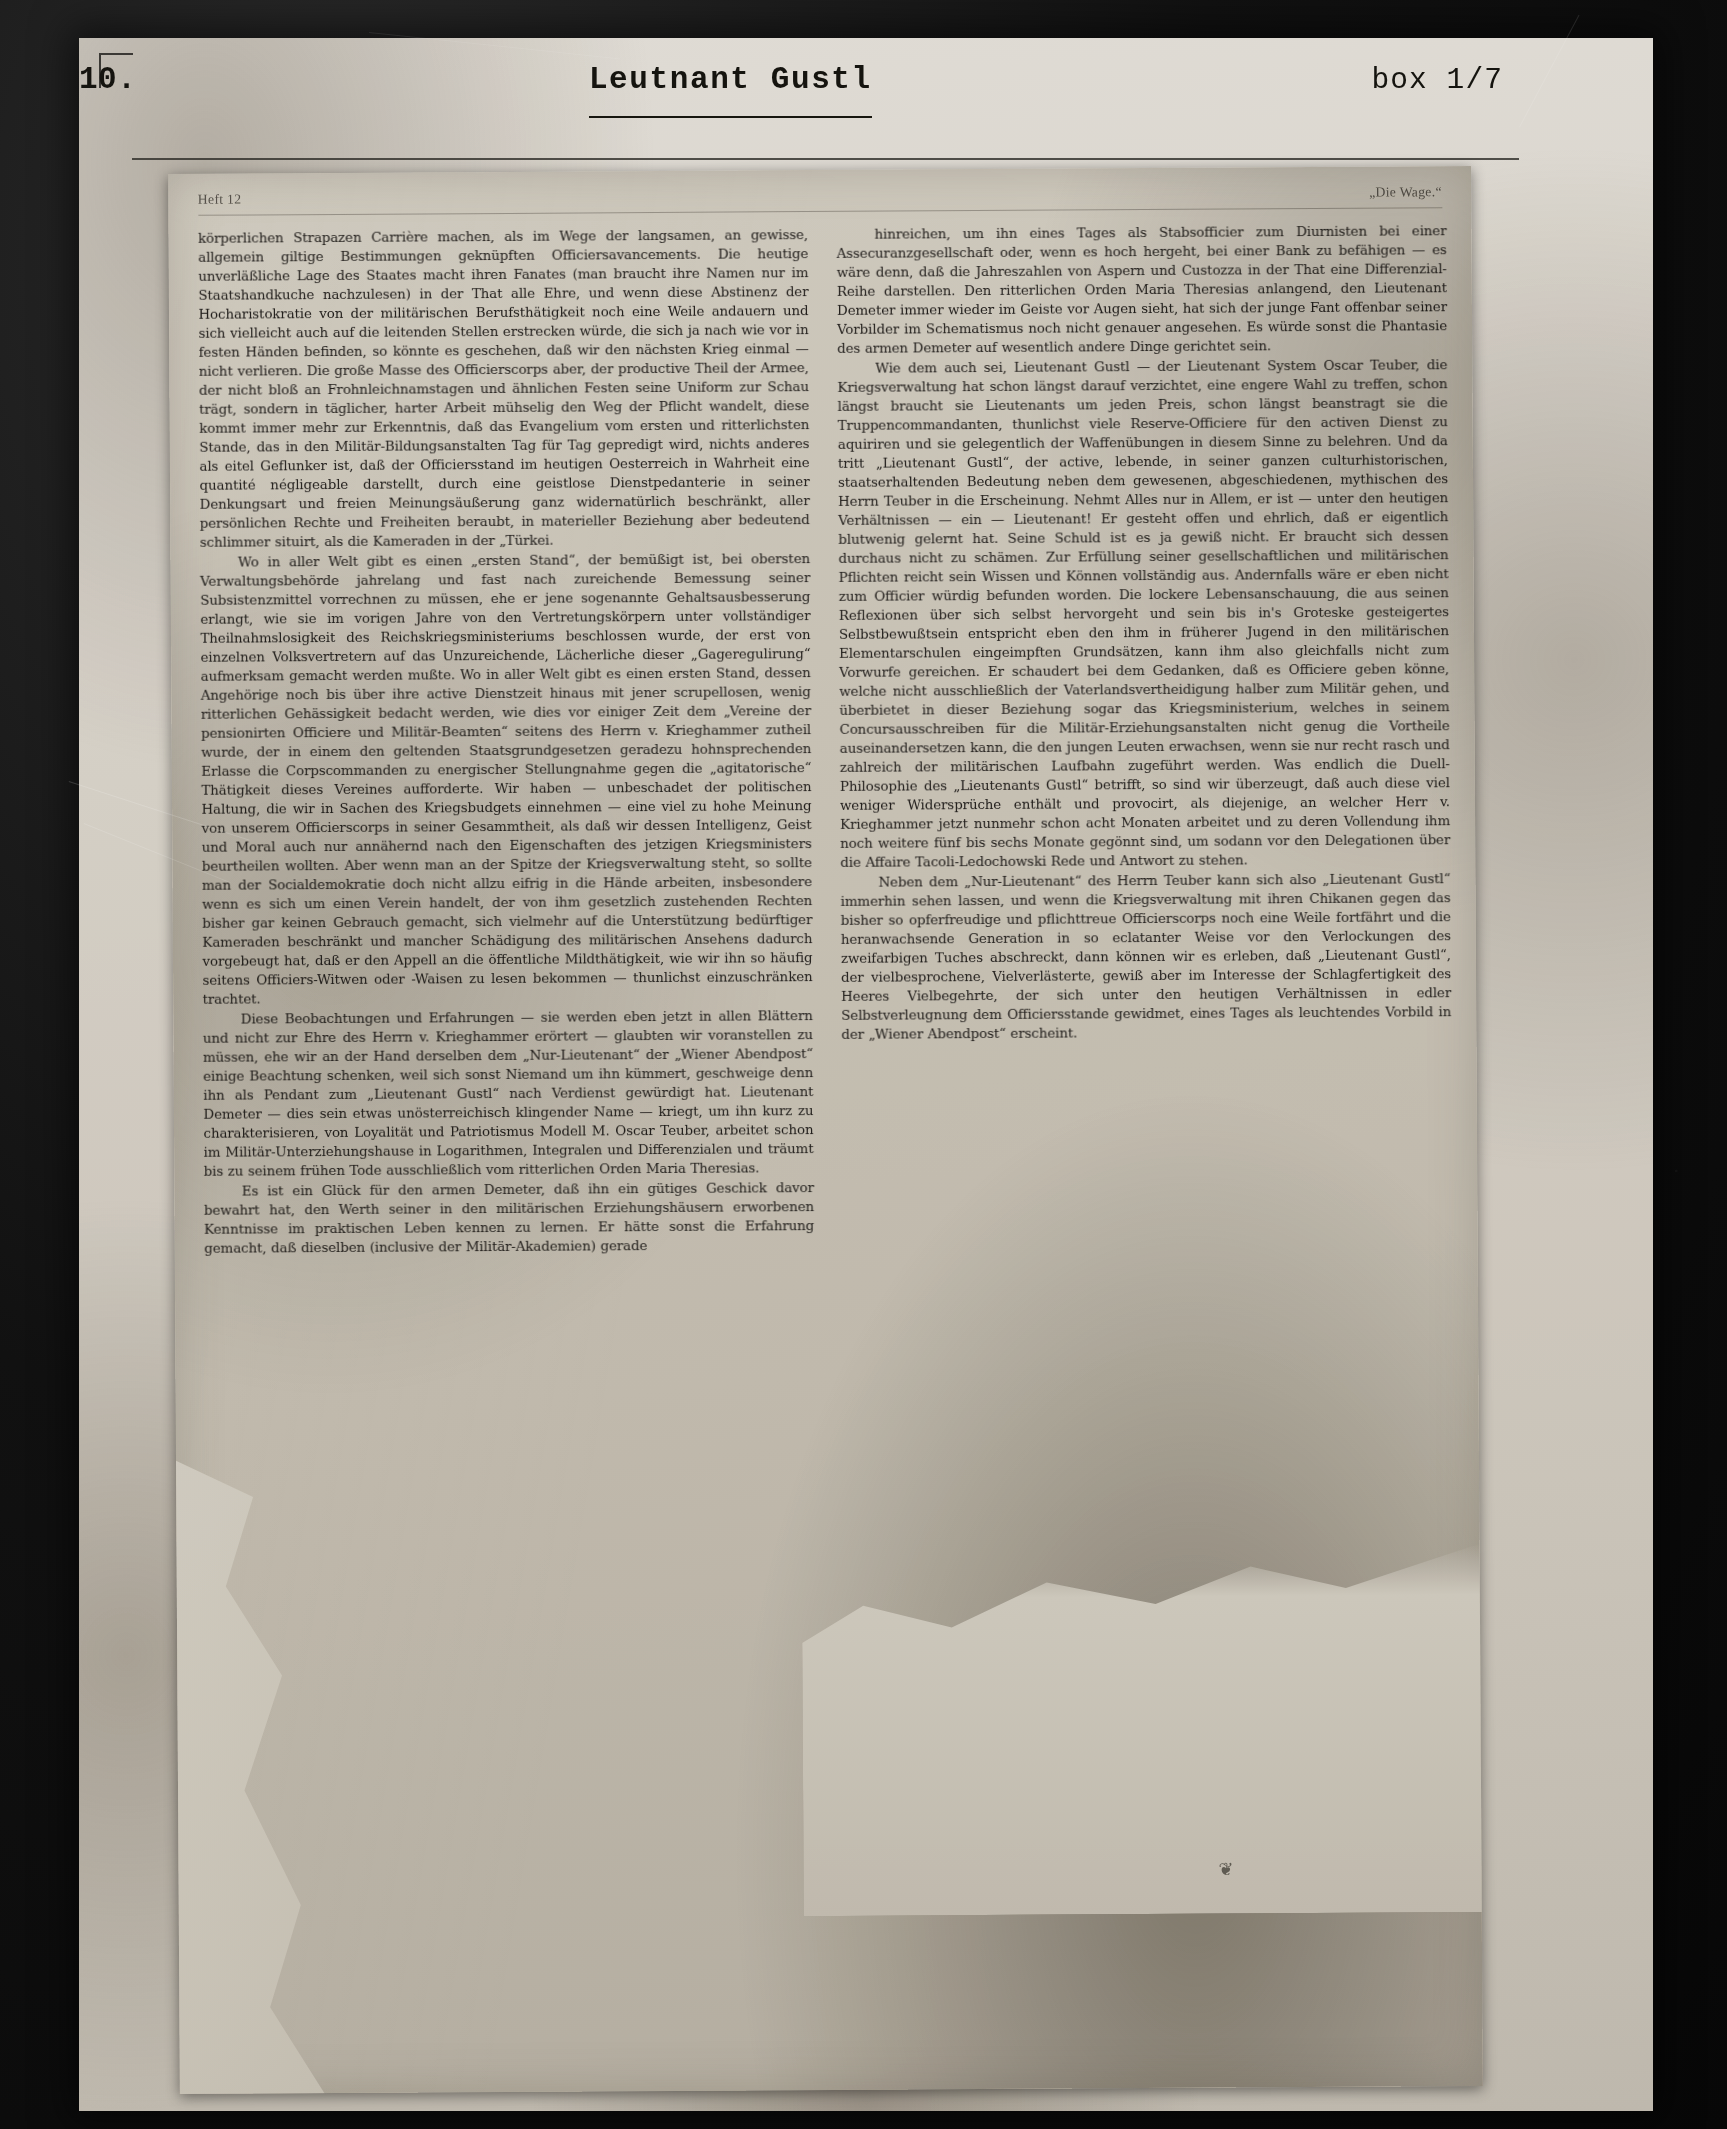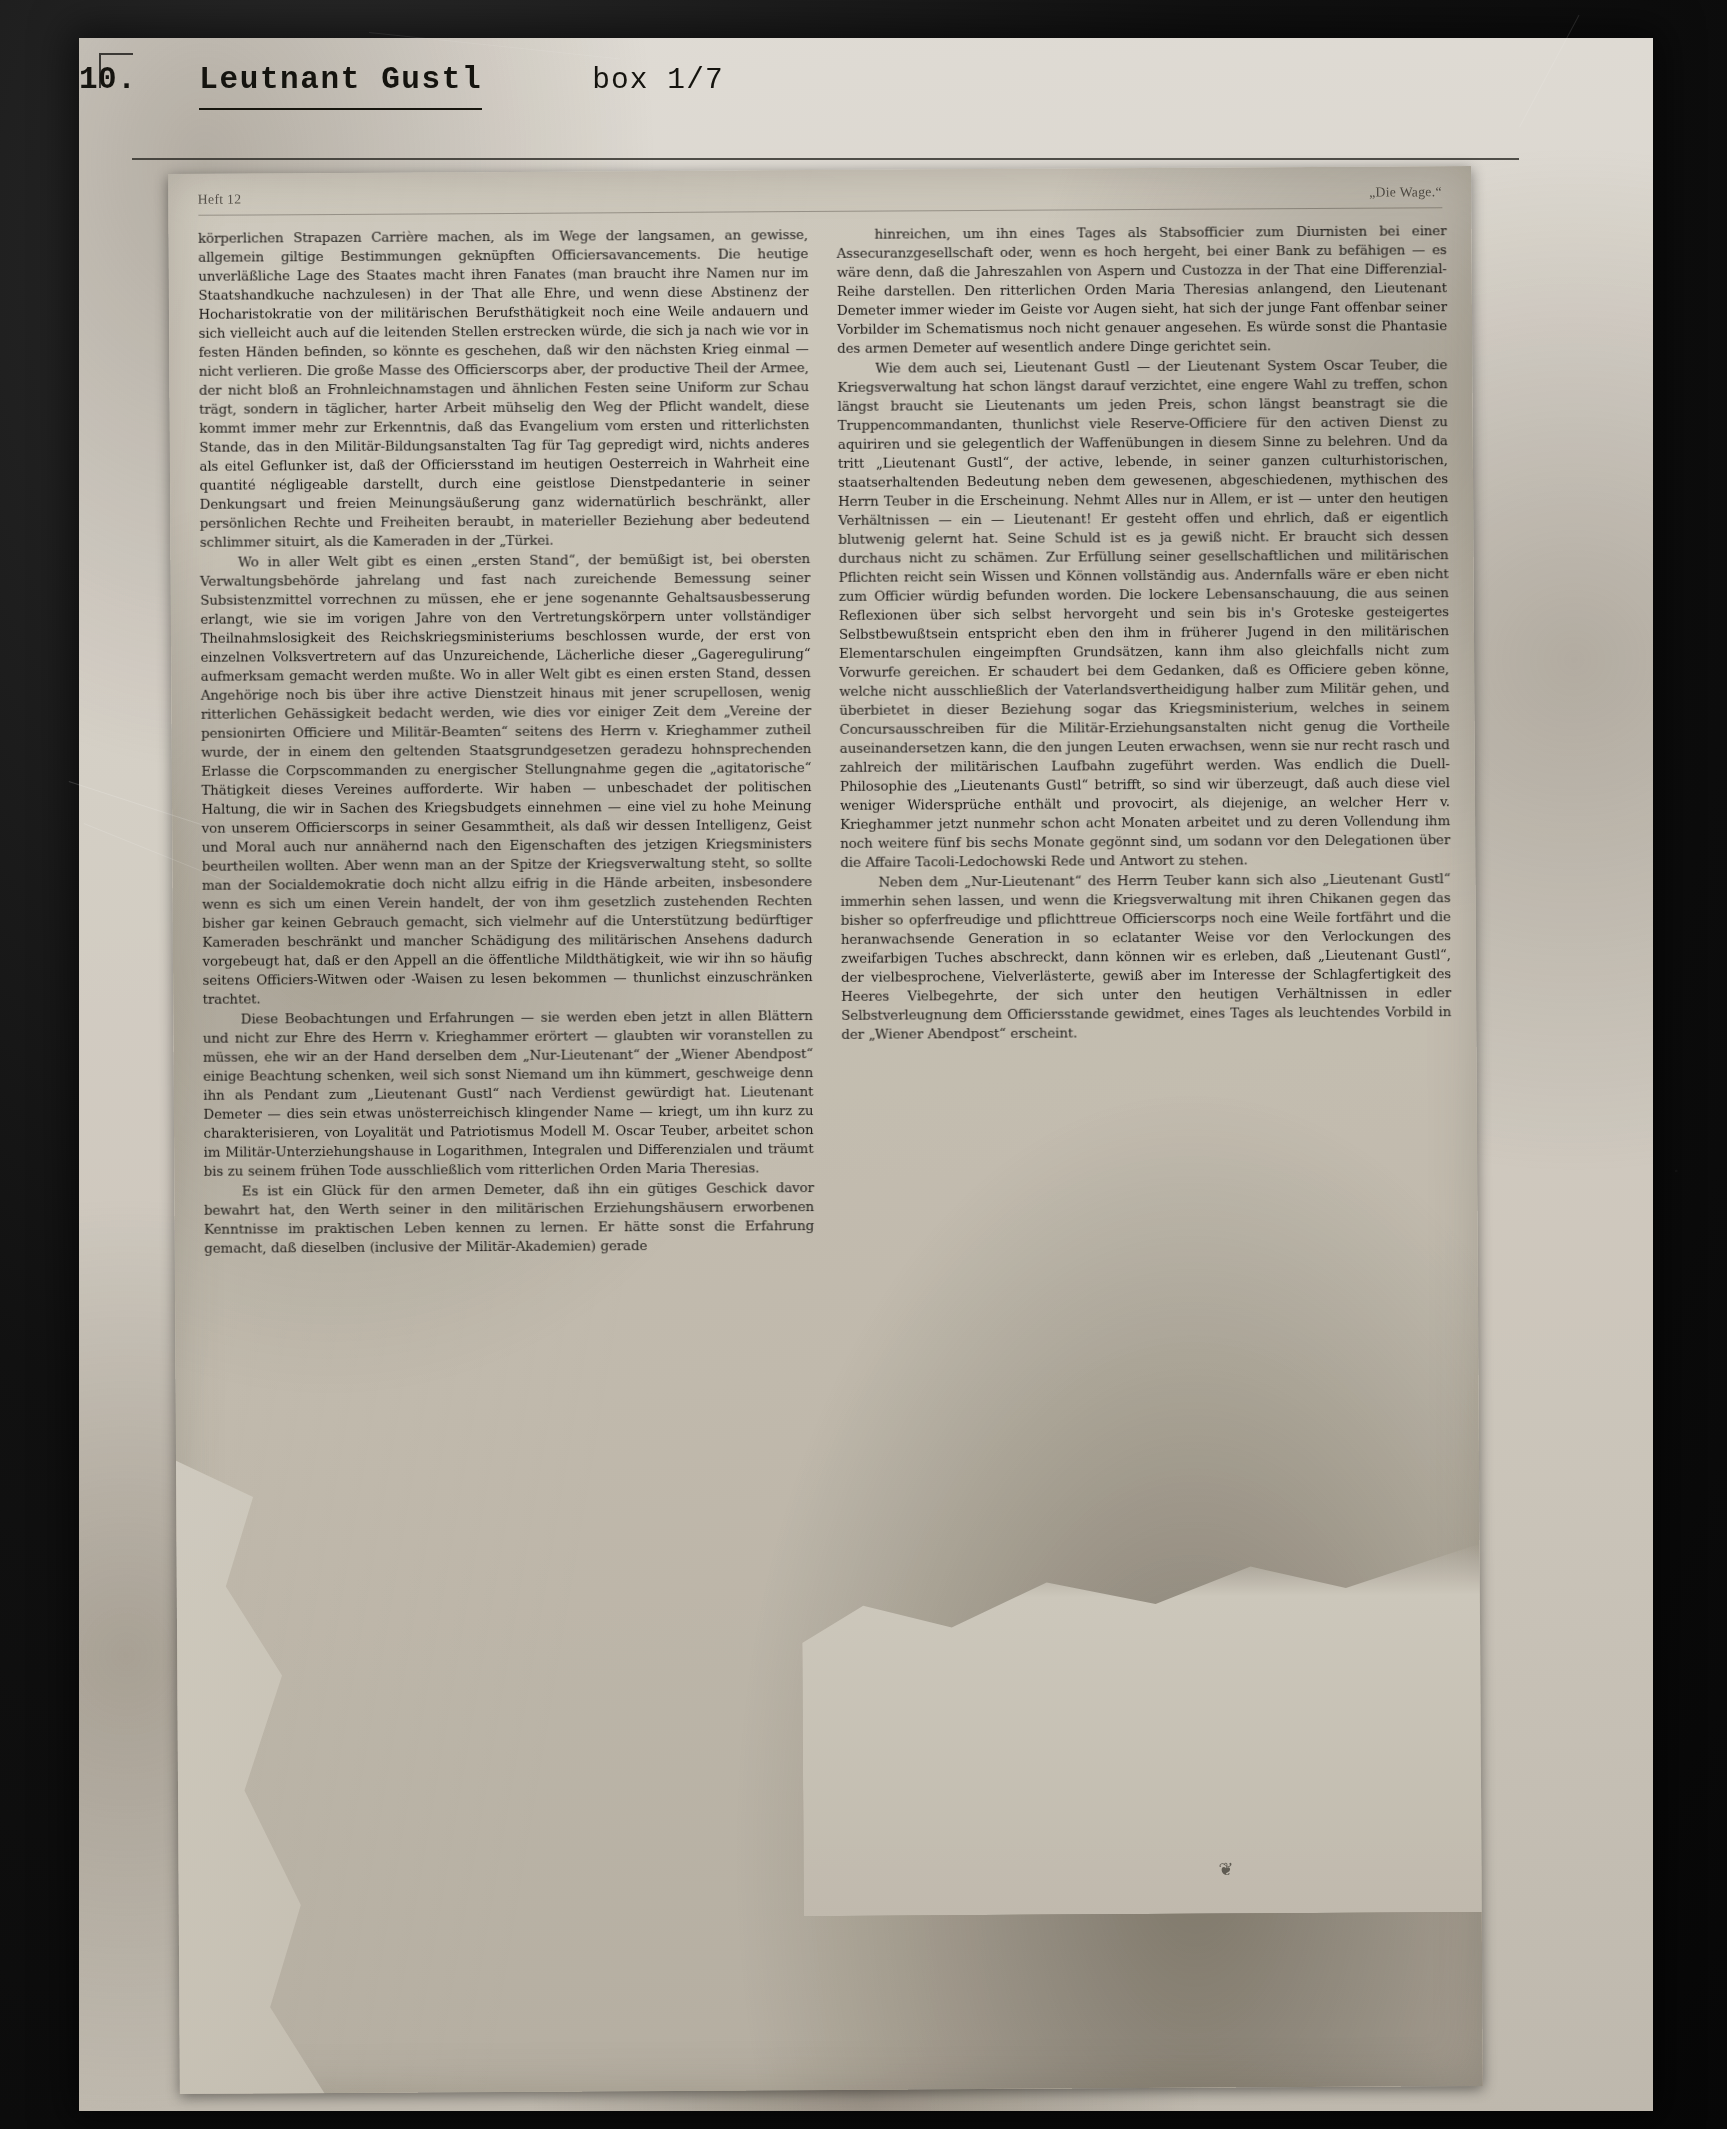--- a/index.html
+++ b/index.html
@@ -78,32 +78,33 @@
   .page-header {
     position: absolute;
     left: 79px;
     top: 62px;
     width: 1424px;
     display: flex;
     align-items: baseline;
     gap: 63px;
     color: #15140f;
     font-family: "Liberation Mono", monospace;
+    justify-content: space-between;
   }
   .hdr-num {
     font-size: 31px;
     font-weight: 700;
     letter-spacing: 0.5px;
   }
   .hdr-title {
     font-size: 31px;
     font-weight: 700;
     letter-spacing: 1.6px;
     border-bottom: 2.1px solid #17160f;
-    padding-bottom: 11px;
+    padding-bottom: 19px;
   }
   .hdr-box {
     font-size: 29.5px;
     font-weight: 400;
     letter-spacing: 1.1px;
     margin-left: 47px;
   }
 
   .header-rule {
     position: absolute;

